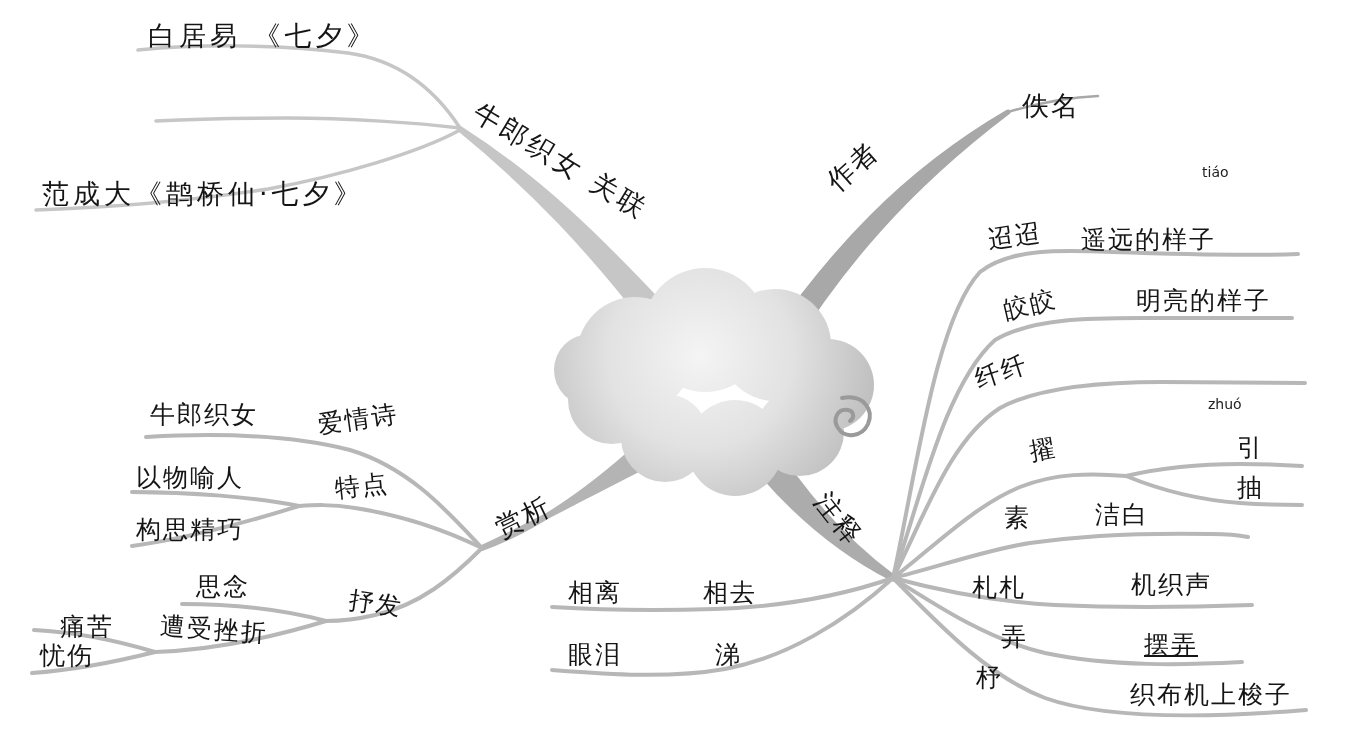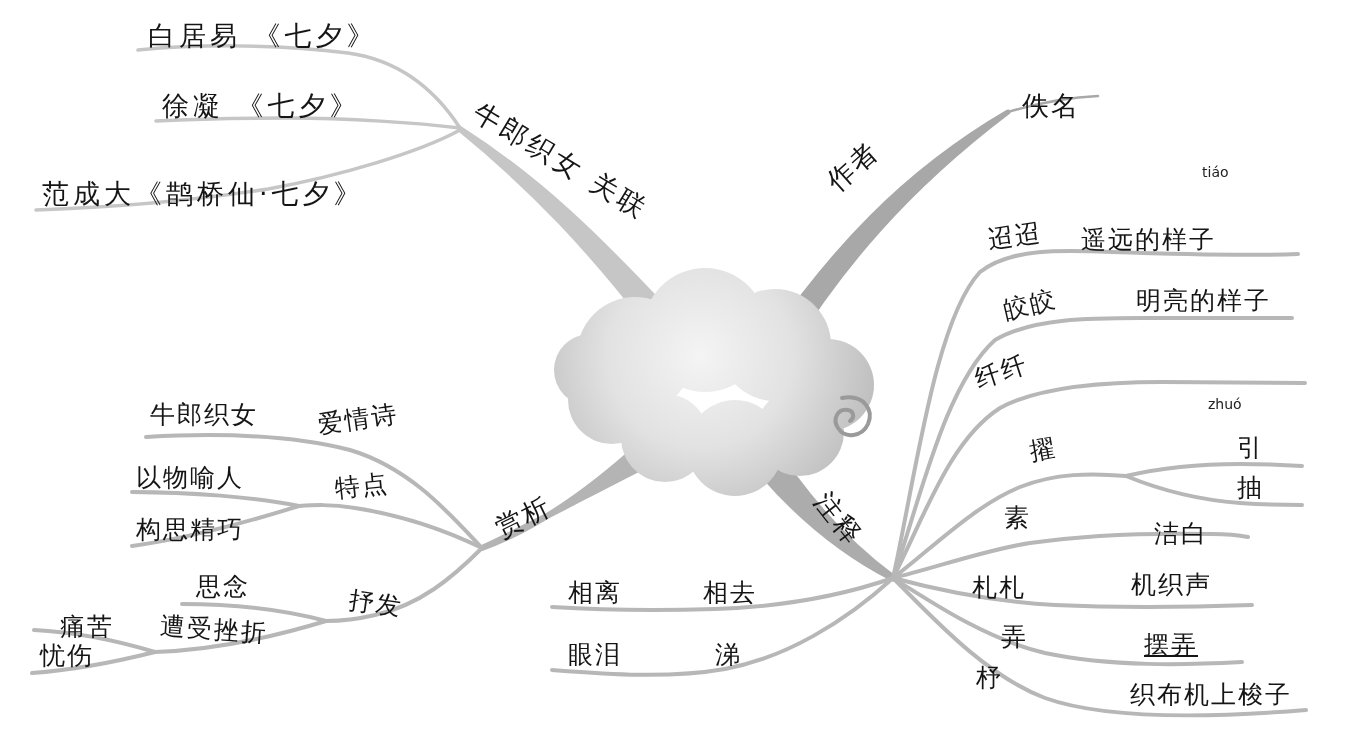--- a/index.html
+++ b/index.html
@@ -95,21 +95,20 @@
       <circle cx="665" cy="438" r="44"></circle>
       <circle cx="612" cy="400" r="44"></circle>
       <circle cx="590" cy="370" r="36"></circle>
     </g>
     <path d="M 842,398 C 864,394 874,410 868,424 C 862,437 845,439 838,428 C 832,419 838,408 848,410 C 854,411 855,418 850,421" fill="none" stroke="#9a9a9a" stroke-width="4" stroke-linecap="round"></path>
   </svg>
 
 
   <div class="lbl big" style="left:476px;top:94px;transform:rotate(31deg);letter-spacing:4px;">牛郎织女 关联</div>
   <div class="lbl big wide" style="left:148px;top:20px;">白居易 《七夕》</div>
-  <div class="lbl big wide" style="left:162px;top:90px;">徐凝 《七夕》</div>
   <div class="lbl big wide" style="left:42px;top:178px;">范成大《鹊桥仙·七夕》</div>
 
   <div class="lbl big" style="left:831px;top:170px;transform:rotate(-42deg);">作者</div>
   <div class="lbl big" style="left:1022px;top:90px;">佚名</div>
 
   <div class="lbl big" style="left:833px;top:486px;transform:rotate(52deg);transform-origin:left top;">注释</div>
 
   <div class="lbl" style="left:988px;top:226px;transform:rotate(-8deg);">迢迢</div>
   <div class="lbl pinyin" style="left:1202px;top:164px;">tiáo</div>
   <div class="lbl" style="left:1081px;top:226px;">遥远的样子</div>
@@ -118,21 +117,21 @@
   <div class="lbl" style="left:1136px;top:287px;">明亮的样子</div>
 
   <div class="lbl" style="left:976px;top:366px;transform:rotate(-18deg);">纤纤</div>
 
   <div class="lbl" style="left:1030px;top:438px;transform:rotate(-10deg);">擢</div>
   <div class="lbl pinyin" style="left:1208px;top:396px;">zhuó</div>
   <div class="lbl" style="left:1237px;top:434px;">引</div>
   <div class="lbl" style="left:1237px;top:474px;">抽</div>
 
   <div class="lbl" style="left:1004px;top:504px;">素</div>
-  <div class="lbl" style="left:1154px;top:501px;margin-top:19px;">洁白</div>
+  <div class="lbl" style="left:1095px;top:501px;">洁白</div>
 
   <div class="lbl" style="left:972px;top:574px;">札札</div>
   <div class="lbl" style="left:1131px;top:571px;">机织声</div>
 
   <div class="lbl" style="left:1001px;top:623px;">弄</div>
   <div class="lbl" style="left:1144px;top:631px;text-decoration:underline;">摆弄</div>
 
   <div class="lbl" style="left:976px;top:664px;">杼</div>
   <div class="lbl" style="left:1130px;top:681px;">织布机上梭子</div>
 

